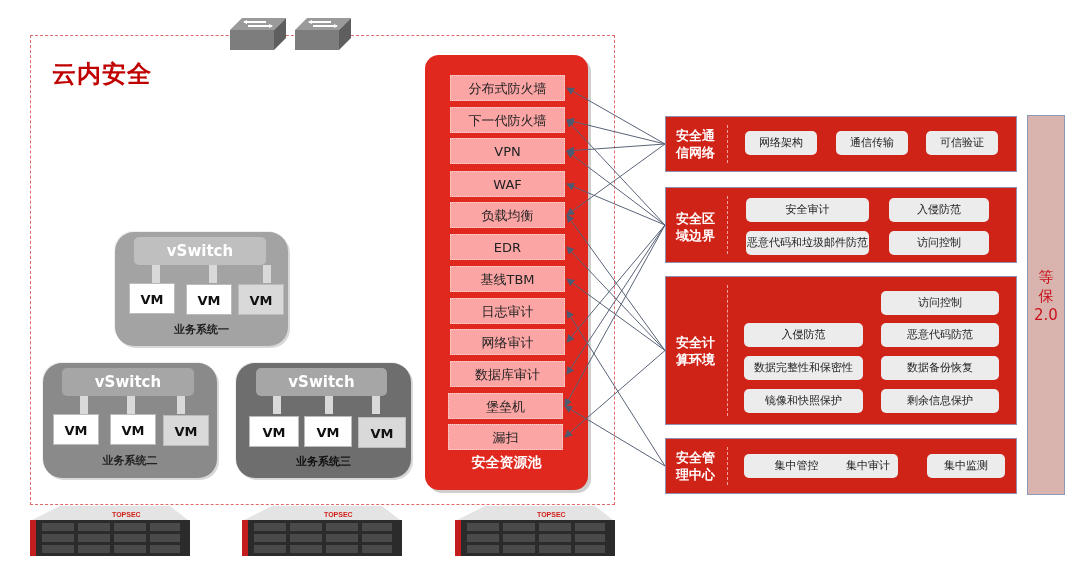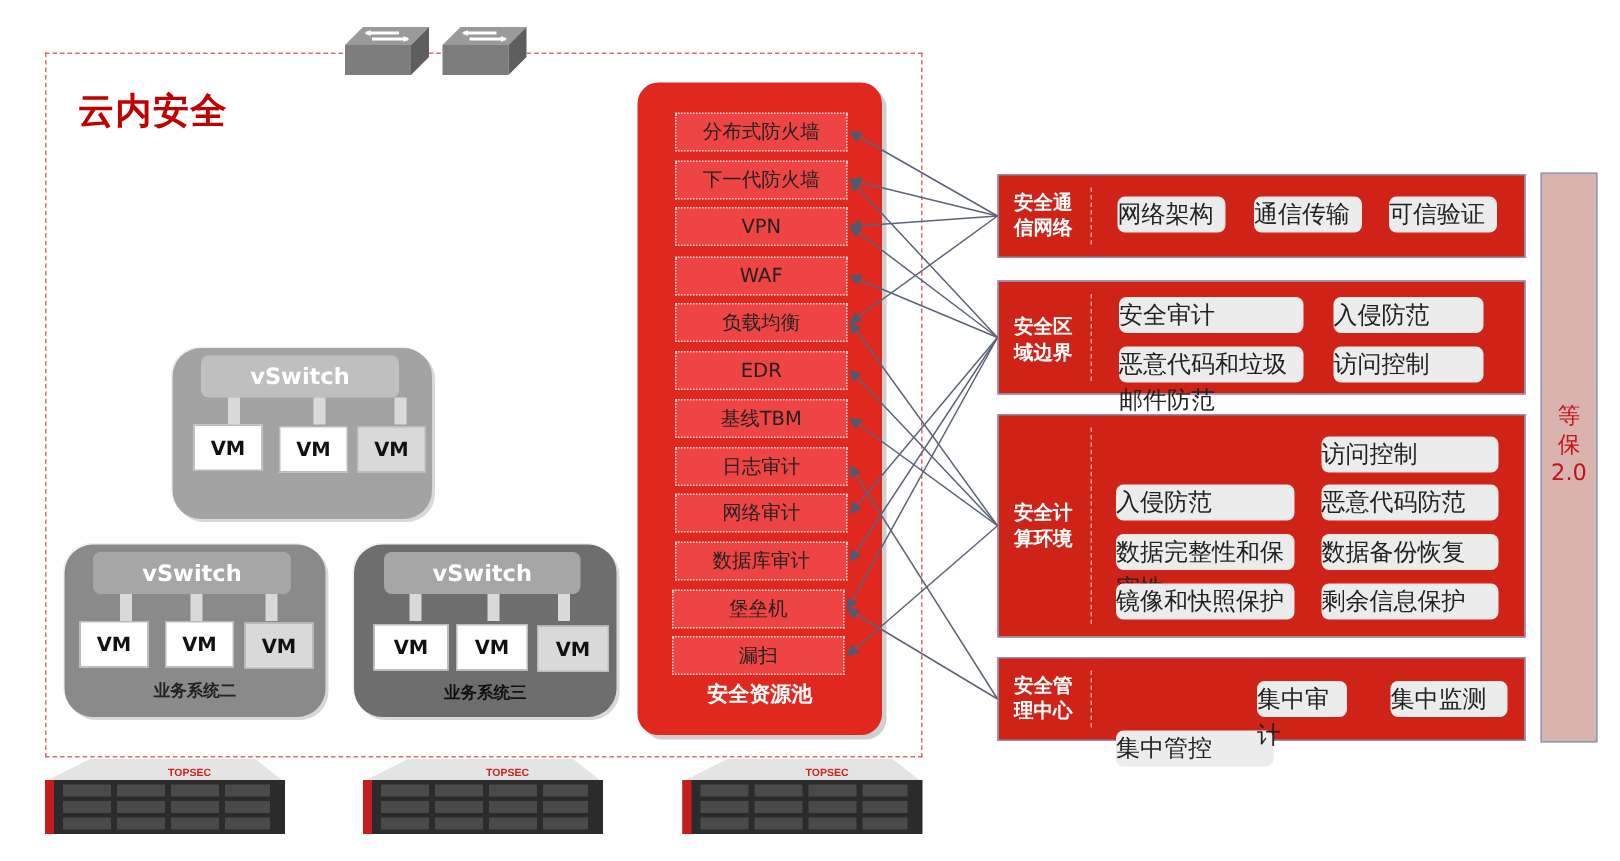--- a/index.html
+++ b/index.html
@@ -15,28 +15,28 @@
            font-size:15px;text-align:center;line-height:28px;}
   .g2 .vswitch,.g3 .vswitch{background:#a6a6a6;}
   .stem{position:absolute;width:8px;height:18px;background:#d9d9d9;}
   .vm{position:absolute;width:46px;height:31px;background:#fff;color:#111;font-weight:bold;font-size:13px;
       text-align:center;line-height:31px;border:1px solid #bbb;box-sizing:border-box;}
   .vm.alt{background:#d9d9d9;}
   .gname{position:absolute;left:0;right:0;text-align:center;font-size:11px;font-weight:bold;color:#222;}
   
   #pool{left:425px;top:55px;width:163px;height:435px;background:#e0281f;border-radius:14px;
         box-shadow:3px 3px 0 #cfcfcf;}
-  .pool-item{position:absolute;left:25px;width:115px;height:26px;background:#ef4444;border:1px dotted #f2d6d2;
+  .pool-item{position:absolute;left:25px;width:115px;height:26px;background:#fca5a5;border:1px dotted #f2d6d2;
         box-sizing:border-box;color:#222;font-size:13px;text-align:center;line-height:25px;}
   #pool-title{position:absolute;left:0;right:0;bottom:18px;text-align:center;color:#fff;font-weight:bold;font-size:14px;}
   
   .cat{position:absolute;left:665px;width:352px;background:#d02318;border:1.5px solid #8f8fb0;box-sizing:border-box;}
   .cat-label{position:absolute;left:10px;width:44px;color:#fff;font-weight:bold;font-size:13px;line-height:17px;}
   .cat-sep{position:absolute;left:61px;top:8px;bottom:8px;border-left:1.5px dashed #f3a0a0;}
-  .chip{position:absolute;background:#ececec;border-radius:5px;color:#222;font-size:16px;}
+  .chip{position:absolute;background:#ececec;border-radius:5px;color:#222;font-size:11px;text-align:center;}
   #side{left:1027px;top:115px;width:38px;height:380px;background:#d9b3ad;border:1.5px solid #8a9ab8;box-sizing:border-box;}
   #side-text{position:absolute;left:0;right:0;top:152px;text-align:center;color:#c8111a;font-size:15px;line-height:19px;}
   #links{position:absolute;left:0;top:0;width:1080px;height:574px;pointer-events:none;}
   .server{top:506px;width:172px;height:52px;}
 </style>
 </head>
 <body>
 
 <div id="cloud-border" class="abs"></div>
 <div id="cloud-title" class="abs">云内安全</div>
@@ -59,20 +59,21 @@
 </svg>
 
 <div class="abs vmgroup g1" style="left:115px;top:232px;width:173px;height:114px;background:#a3a3a3;">
   <div class="vswitch" style="left:19px;top:5px;width:132px;">vSwitch</div>
   <div class="stem" style="left:37px;top:33px;"></div>
     <div class="stem" style="left:94px;top:33px;"></div>
     <div class="stem" style="left:148px;top:33px;"></div>
   <div class="vm" style="left:14px;top:51px;">VM</div>
   <div class="vm" style="left:71px;top:52px;">VM</div>
   <div class="vm alt" style="left:123px;top:52px;">VM</div>
+  <div class="gname" style="top:90px;">业务系统一</div>
 </div>
 
 <div class="abs vmgroup g2" style="left:43px;top:363px;width:174px;height:115px;background:#8a8a8a;">
   <div class="vswitch" style="left:19px;top:5px;width:132px;">vSwitch</div>
   <div class="stem" style="left:37px;top:33px;"></div>
     <div class="stem" style="left:84px;top:33px;"></div>
     <div class="stem" style="left:134px;top:33px;"></div>
   <div class="vm" style="left:10px;top:51px;">VM</div>
   <div class="vm" style="left:67px;top:51px;">VM</div>
   <div class="vm alt" style="left:120px;top:52px;">VM</div>
@@ -143,21 +144,21 @@
   <div class="chip" style="left:78px;top:112px;width:119px;height:24px;line-height:24px;">镜像和快照保护</div>
   <div class="chip" style="left:215px;top:112px;width:118px;height:24px;line-height:24px;">剩余信息保护</div>
 </div>
 
 <div class="cat" style="top:438px;height:56px;">
   <div class="cat-label" style="top:10px;">
     <div>安全管</div>
       <div>理中心</div>
   </div>
   <div class="cat-sep"></div>
-  <div class="chip" style="left:78px;top:15px;width:105px;height:24px;line-height:24px;margin-top:33px;">集中管控</div>
+  <div class="chip" style="left:78px;top:15px;width:105px;height:24px;line-height:24px;">集中管控</div>
 
   <div class="chip" style="left:172px;top:15px;width:60px;height:24px;line-height:24px;">集中审计</div>
   <div class="chip" style="left:261px;top:15px;width:78px;height:24px;line-height:24px;">集中监测</div>
 </div>
 
 <div id="side" class="abs">
   <div id="side-text">
     <div>等</div>
       <div>保</div>
       <div>2.0</div>

